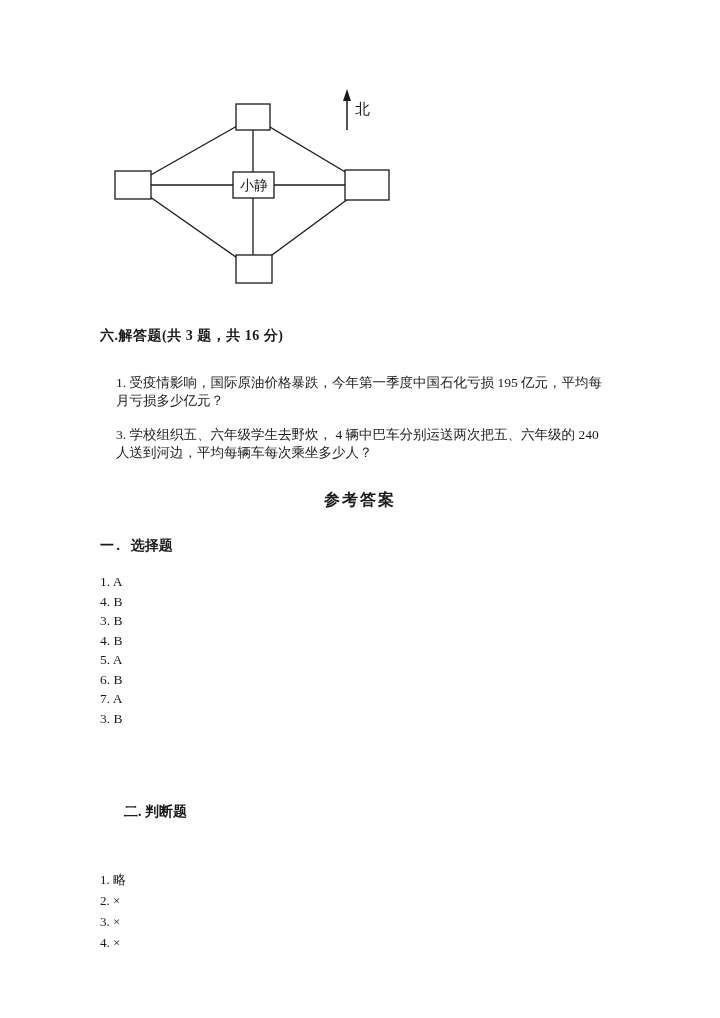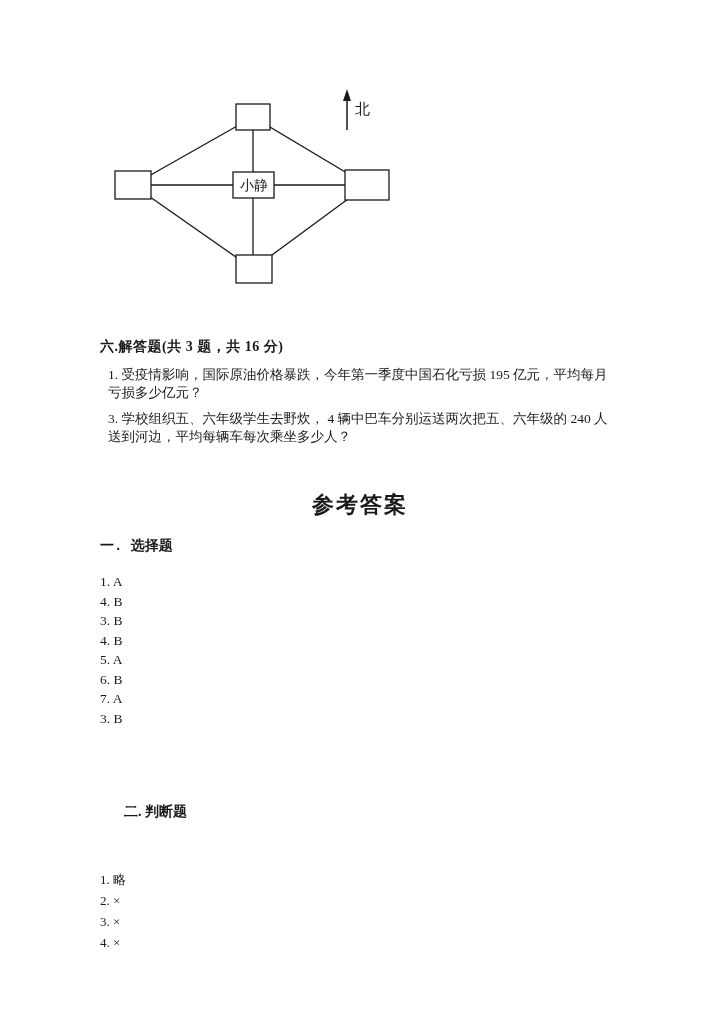--- a/index.html
+++ b/index.html
@@ -25,38 +25,37 @@
   .diagram text {
     font-family: "Liberation Serif", "DejaVu Serif", serif;
   }
   .section-six-title {
     position: absolute;
     left: 100px;
     top: 327px;
     font-size: 14px;
     font-weight: bold;
     letter-spacing: 0.5px;
-    margin-top: 11px;
   }
   .problems {
     position: absolute;
     left: 100px;
     top: 358px;
     width: 528px;
     font-size: 13.5px;
     line-height: 18px;
   }
-  .problems p { margin: 8px; }
+  .problems p { margin: 16px; }
   .answers-heading {
     position: absolute;
     left: 0;
     top: 490px;
     width: 720px;
     text-align: center;
-    font-size: 22px;
+    font-size: 16px;
     font-weight: bold;
     letter-spacing: 2px;
   }
   .choice-title {
     position: absolute;
     left: 100px;
     top: 537px;
     font-size: 14px;
     font-weight: bold;
     font-family: Liberation Mono, monospace;

